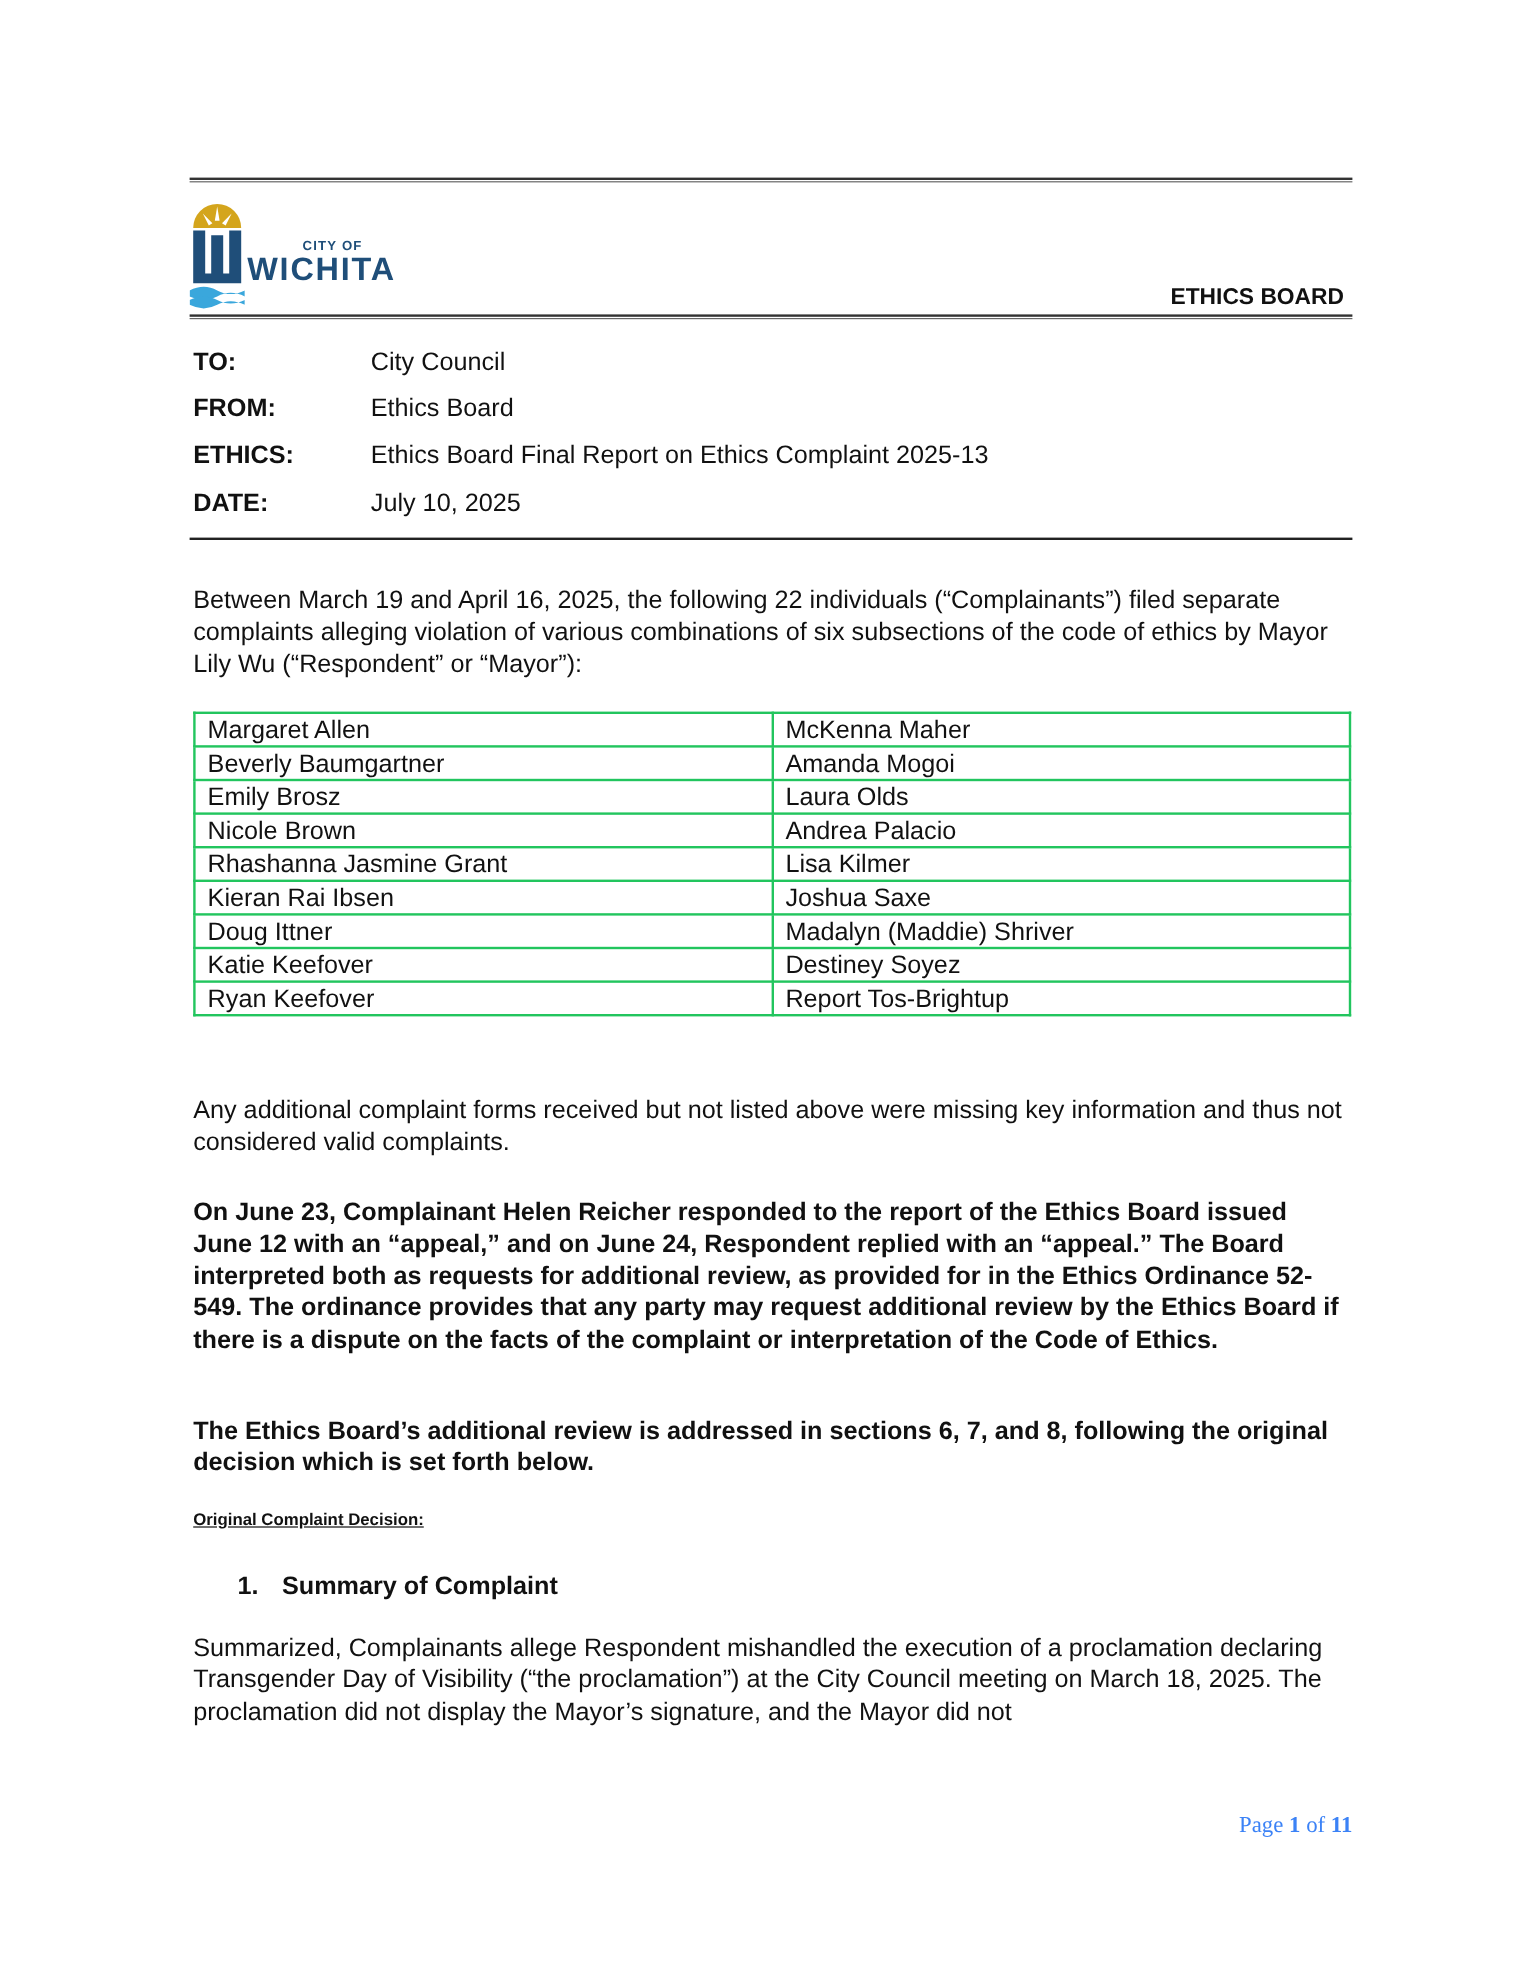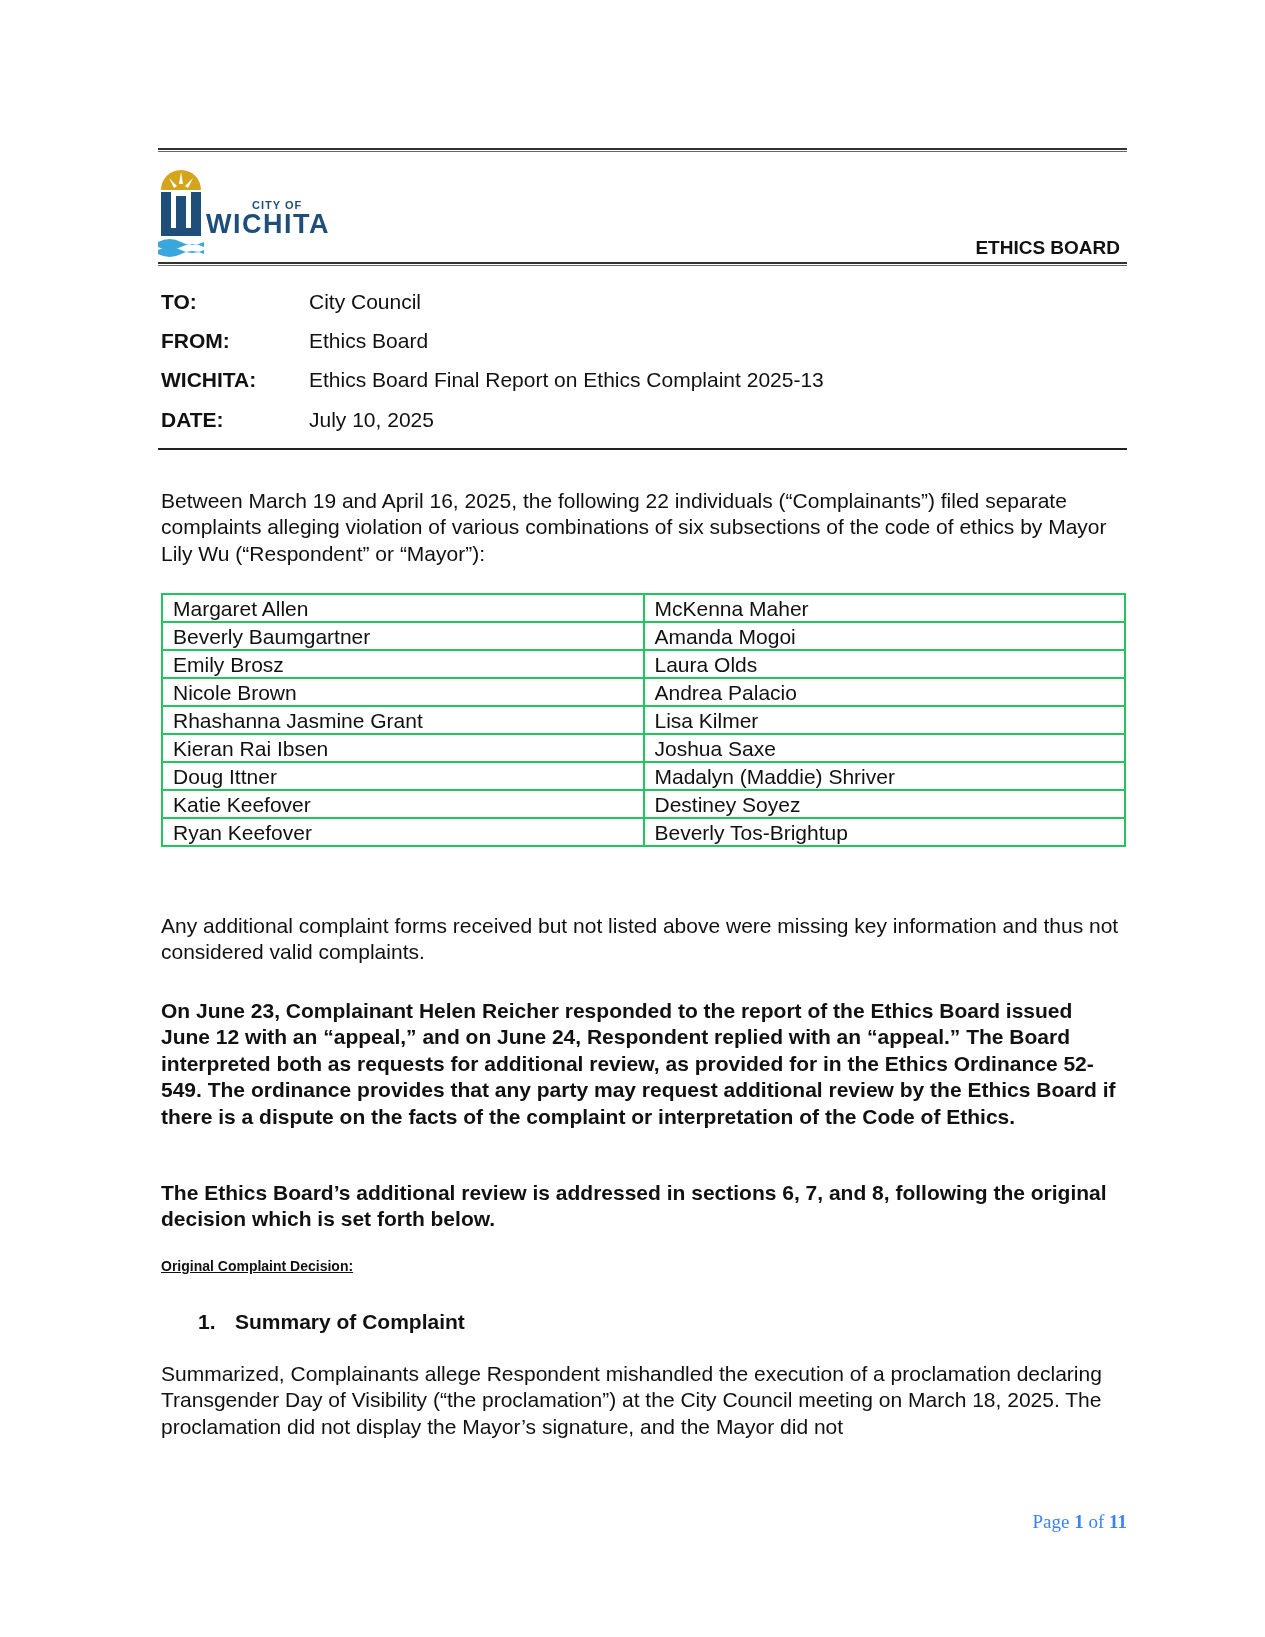--- a/index.html
+++ b/index.html
@@ -70,21 +70,21 @@
 
   <div class="memo-row" style="top:290px;">
     <span class="memo-label">TO:</span>
     <span class="memo-value">City Council</span>
   </div>
   <div class="memo-row" style="top:329px;">
     <span class="memo-label">FROM:</span>
     <span class="memo-value">Ethics Board</span>
   </div>
   <div class="memo-row" style="top:368px;">
-    <span class="memo-label">WICHITA:</span>
+    <span class="memo-label">ETHICS:</span>
     <span class="memo-value">Ethics Board Final Report on Ethics Complaint 2025-13</span>
   </div>
   <div class="memo-row" style="top:408px;">
     <span class="memo-label">DATE:</span>
     <span class="memo-value">July 10, 2025</span>
   </div>
 
   <div class="rule-single"></div>
 
   <div class="para" style="top:488px;">Between March 19 and April 16, 2025, the following 22 individuals (“Complainants”) filed separate complaints alleging violation of various combinations of six subsections of the code of ethics by Mayor Lily Wu (“Respondent” or “Mayor”):</div>
@@ -118,21 +118,21 @@
       <tr>
           <td>Doug Ittner</td>
           <td>Madalyn (Maddie) Shriver</td>
         </tr>
       <tr>
           <td>Katie Keefover</td>
           <td>Destiney Soyez</td>
         </tr>
       <tr>
           <td>Ryan Keefover</td>
-          <td>Beverly Tos-Brightup</td>
+          <td>Report Tos-Brightup</td>
         </tr>
     </tbody>
   </table>
 
   <div class="para" style="top:913px;">Any additional complaint forms received but not listed above were missing key information and thus not considered valid complaints.</div>
 
   <div class="para bold" style="top:998px;">On June 23, Complainant Helen Reicher responded to the report of the Ethics Board issued June 12 with an “appeal,” and on June 24, Respondent replied with an “appeal.” The Board interpreted both as requests for additional review, as provided for in the Ethics Ordinance 52-549. The ordinance provides that any party may request additional review by the Ethics Board if there is a dispute on the facts of the complaint or interpretation of the Code of Ethics.</div>
 
   <div class="para bold" style="top:1180px;">The Ethics Board’s additional review is addressed in sections 6, 7, and 8, following the original decision which is set forth below.</div>
 

